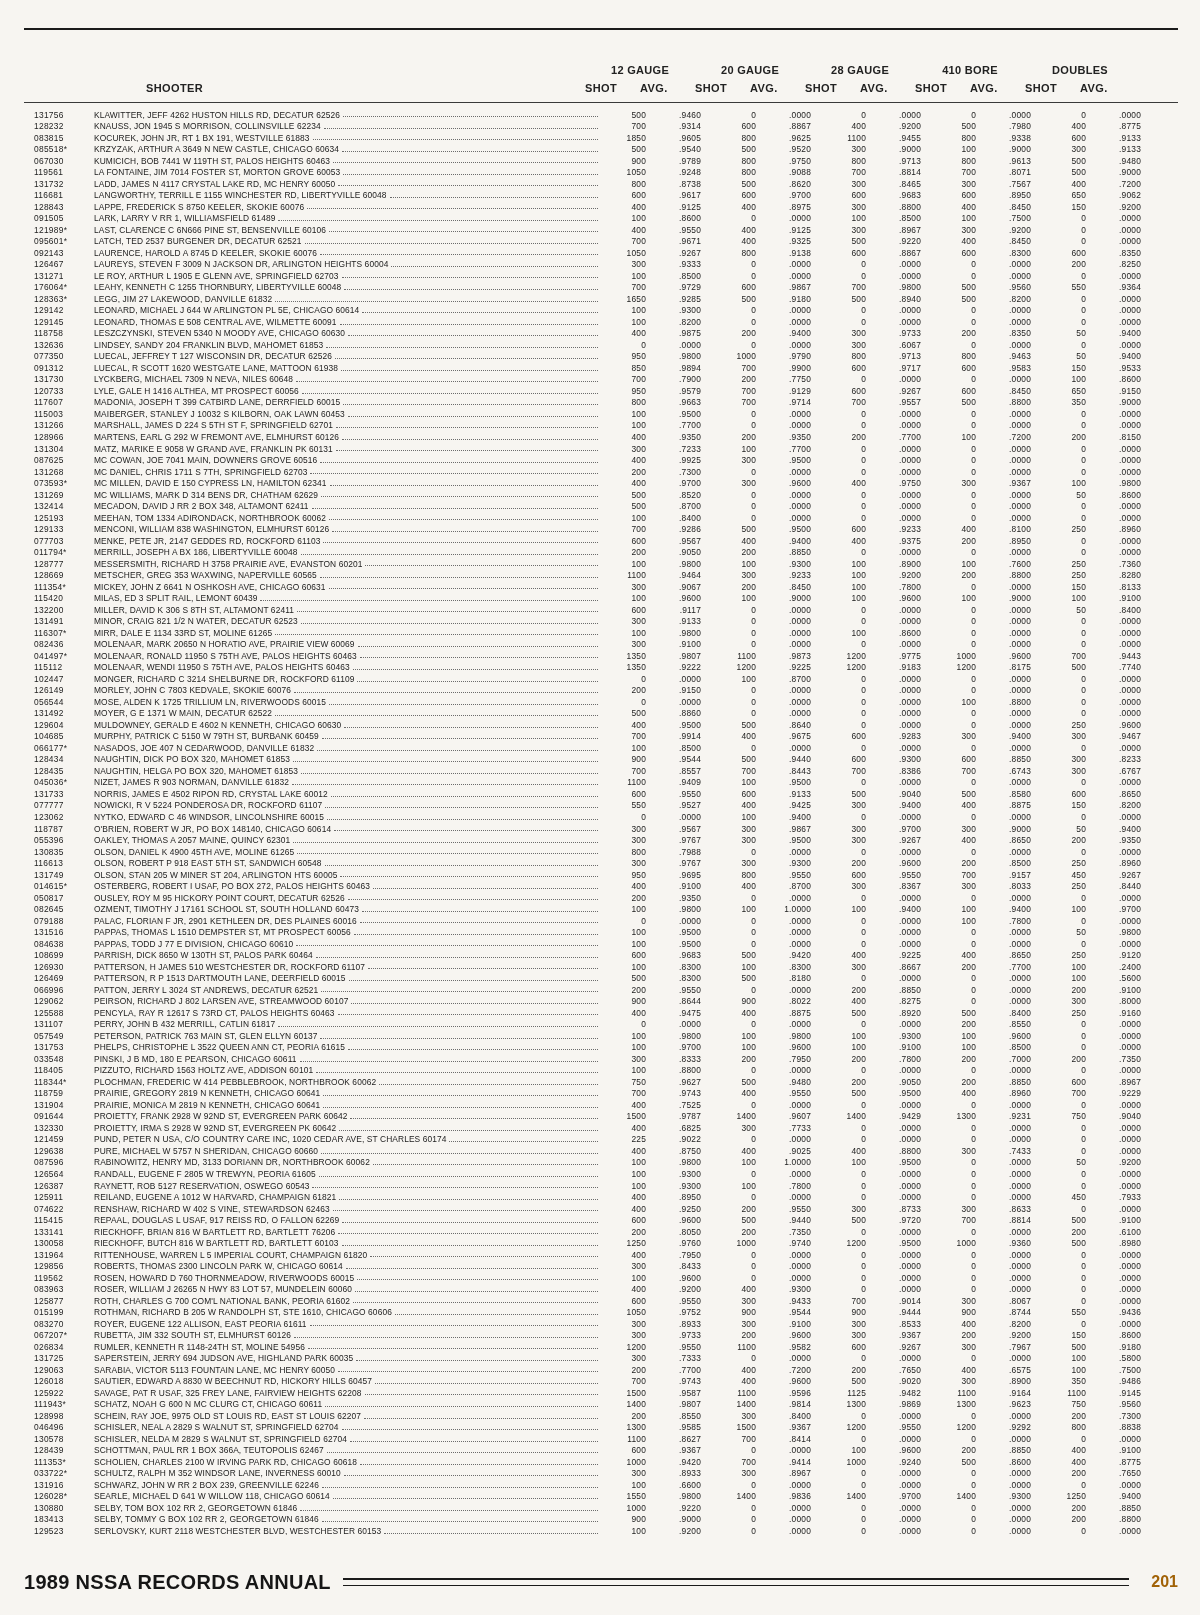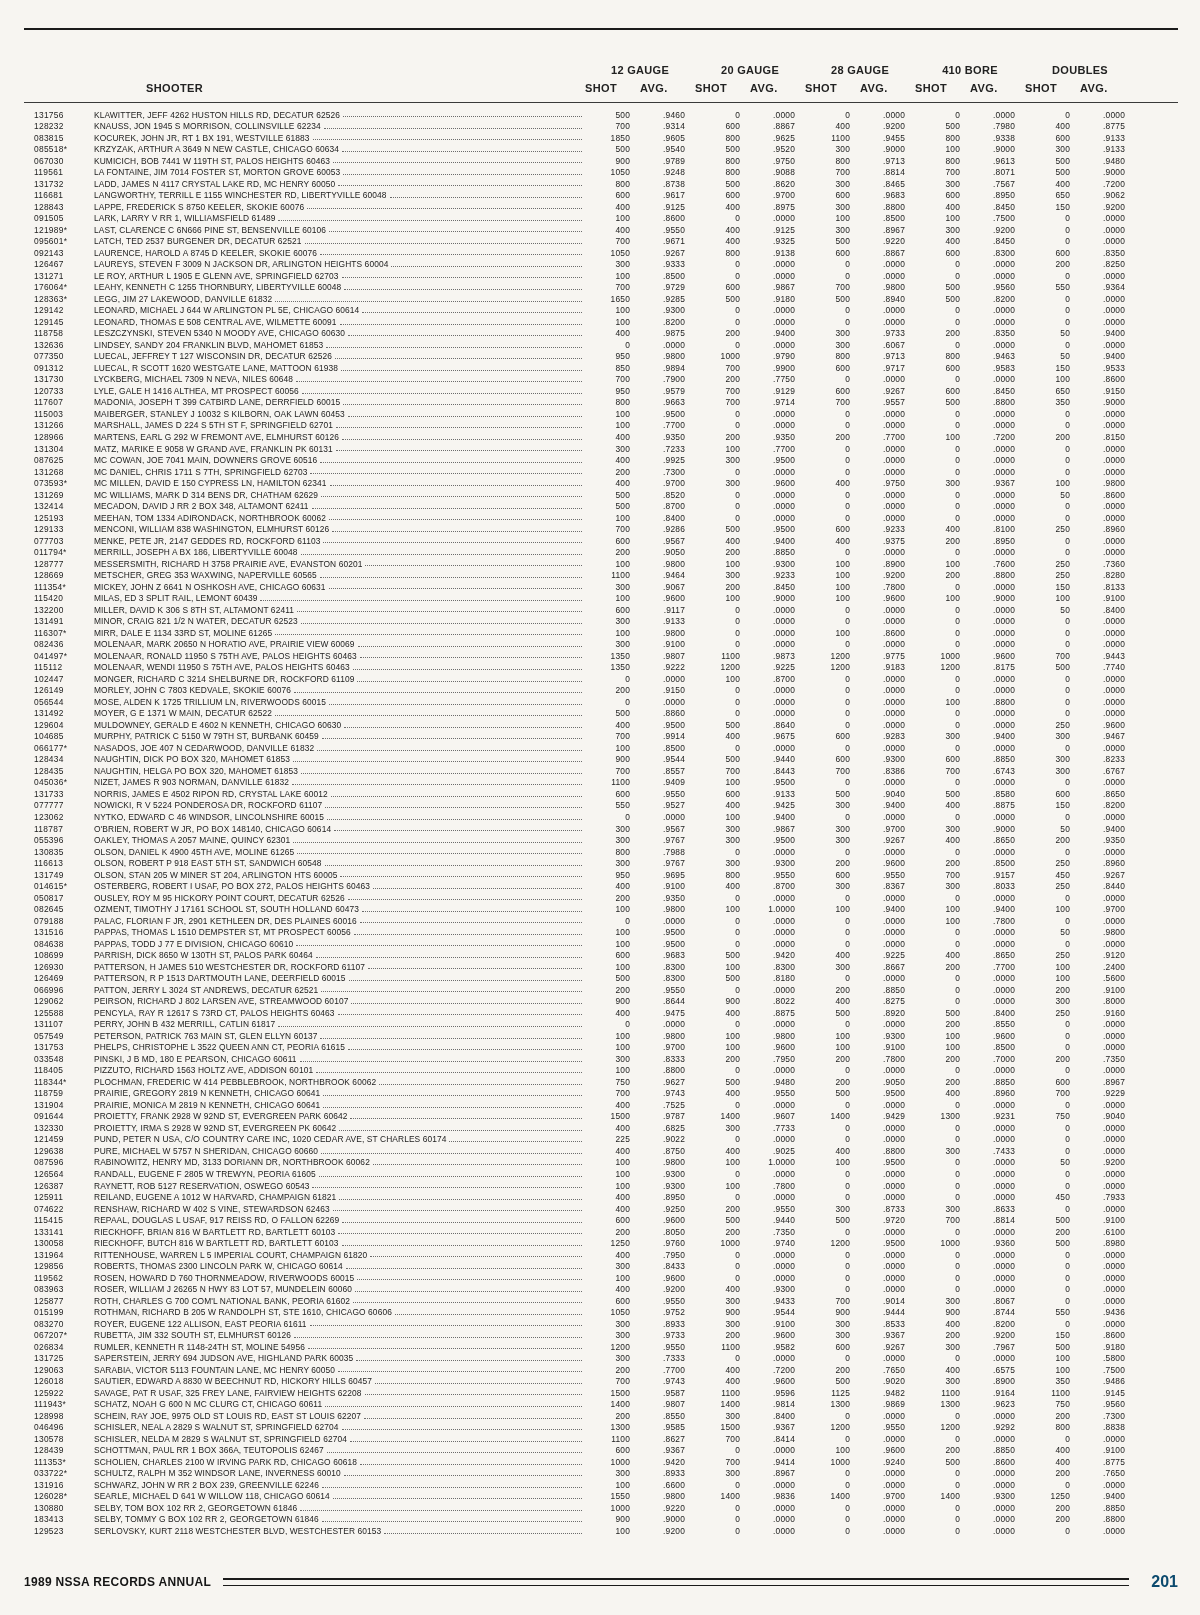--- a/index.html
+++ b/index.html
@@ -21,39 +21,39 @@
   .hgroup{text-align:center;}
   .hsubs{
     position:absolute;top:82px;left:24px;right:65px;
     display:grid;grid-template-columns:68px 1fr repeat(10,55px);
     font-weight:bold;font-size:11px;letter-spacing:.4px;
   }
   .hshooter{padding-left:54px;}
   .hsub{text-align:left;padding-right:10px;}
   .head-rule{position:absolute;top:102px;left:24px;right:22px;height:1px;background:#3a3a3a;}
   
-  .tbody{position:absolute;top:109px;left:24px;right:65px;}
+  .tbody{position:absolute;top:109px;left:24px;right:49px;}
   .row{
     display:grid;grid-template-columns:68px 1fr repeat(10,55px);
     height:11.53px;align-items:center;
     font-size:8.4px;line-height:1;white-space:nowrap;
   }
   .c.id{padding-left:10px;letter-spacing:.3px;}
   .c.name{display:flex;align-items:center;overflow:hidden;padding-left:2px;}
   .nm{white-space:nowrap;letter-spacing:.1px;}
   .leader{flex:1 1 auto;min-width:6px;height:0;border-bottom:1px dotted #6b6b6b;margin:0 3px;transform:translateY(2px);}
   .c.num{text-align:right;padding-right:10px;letter-spacing:.2px;}
   
   .pfooter{
     position:absolute;left:24px;right:22px;top:1566px;height:32px;
     display:flex;align-items:center;gap:12px;
   }
-  .ftitle{font-weight:bold;font-size:12px;letter-spacing:.3px;color:#161616;}
+  .ftitle{font-weight:bold;font-size:20px;letter-spacing:.3px;color:#161616;}
   .frule{flex:1 1 auto;height:5px;border-top:2px solid #1b1b1b;border-bottom:1px solid #1b1b1b;}
-  .fpage{font-weight:bold;font-size:16px;color:#0c4a6e;margin-left:10px;}
+  .fpage{font-weight:bold;font-size:16px;color:#a16207;margin-left:10px;}
 </style>
 </head>
 <body>
 
 <div class="page">
   <div class="top-rule"></div>
 
   <div class="hgroups">
     <div></div>
     <div></div>
@@ -1727,21 +1727,21 @@
         <div class="c num">500</div>
         <div class="c num">.9720</div>
         <div class="c num">700</div>
         <div class="c num">.8814</div>
         <div class="c num">500</div>
         <div class="c num">.9100</div>
       </div>
       <div class="row">
         <div class="c id">133141</div>
         <div class="c name">
-          <span class="nm">RIECKHOFF, BRIAN 816 W BARTLETT RD, BARTLETT 60103</span>
+          <span class="nm">RIECKHOFF, BRIAN 816 W BARTLETT RD, BARTLETT 76206</span>
           <span class="leader"></span>
         </div>
         <div class="c num">200</div>
         <div class="c num">.8050</div>
         <div class="c num">200</div>
         <div class="c num">.7350</div>
         <div class="c num">0</div>
         <div class="c num">.0000</div>
         <div class="c num">0</div>
         <div class="c num">.0000</div>

